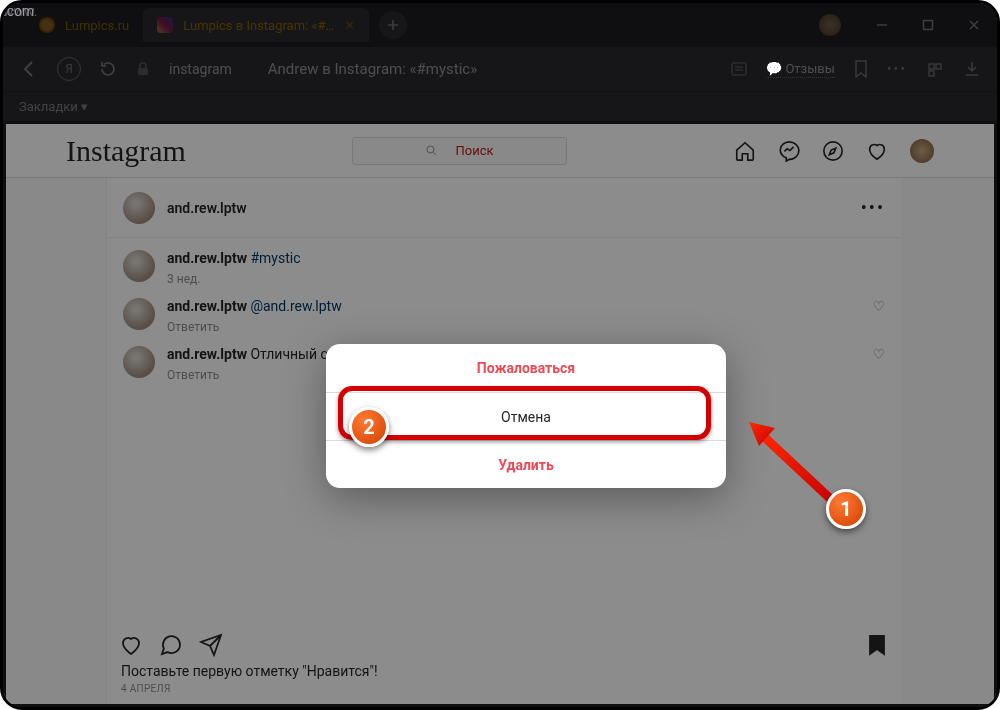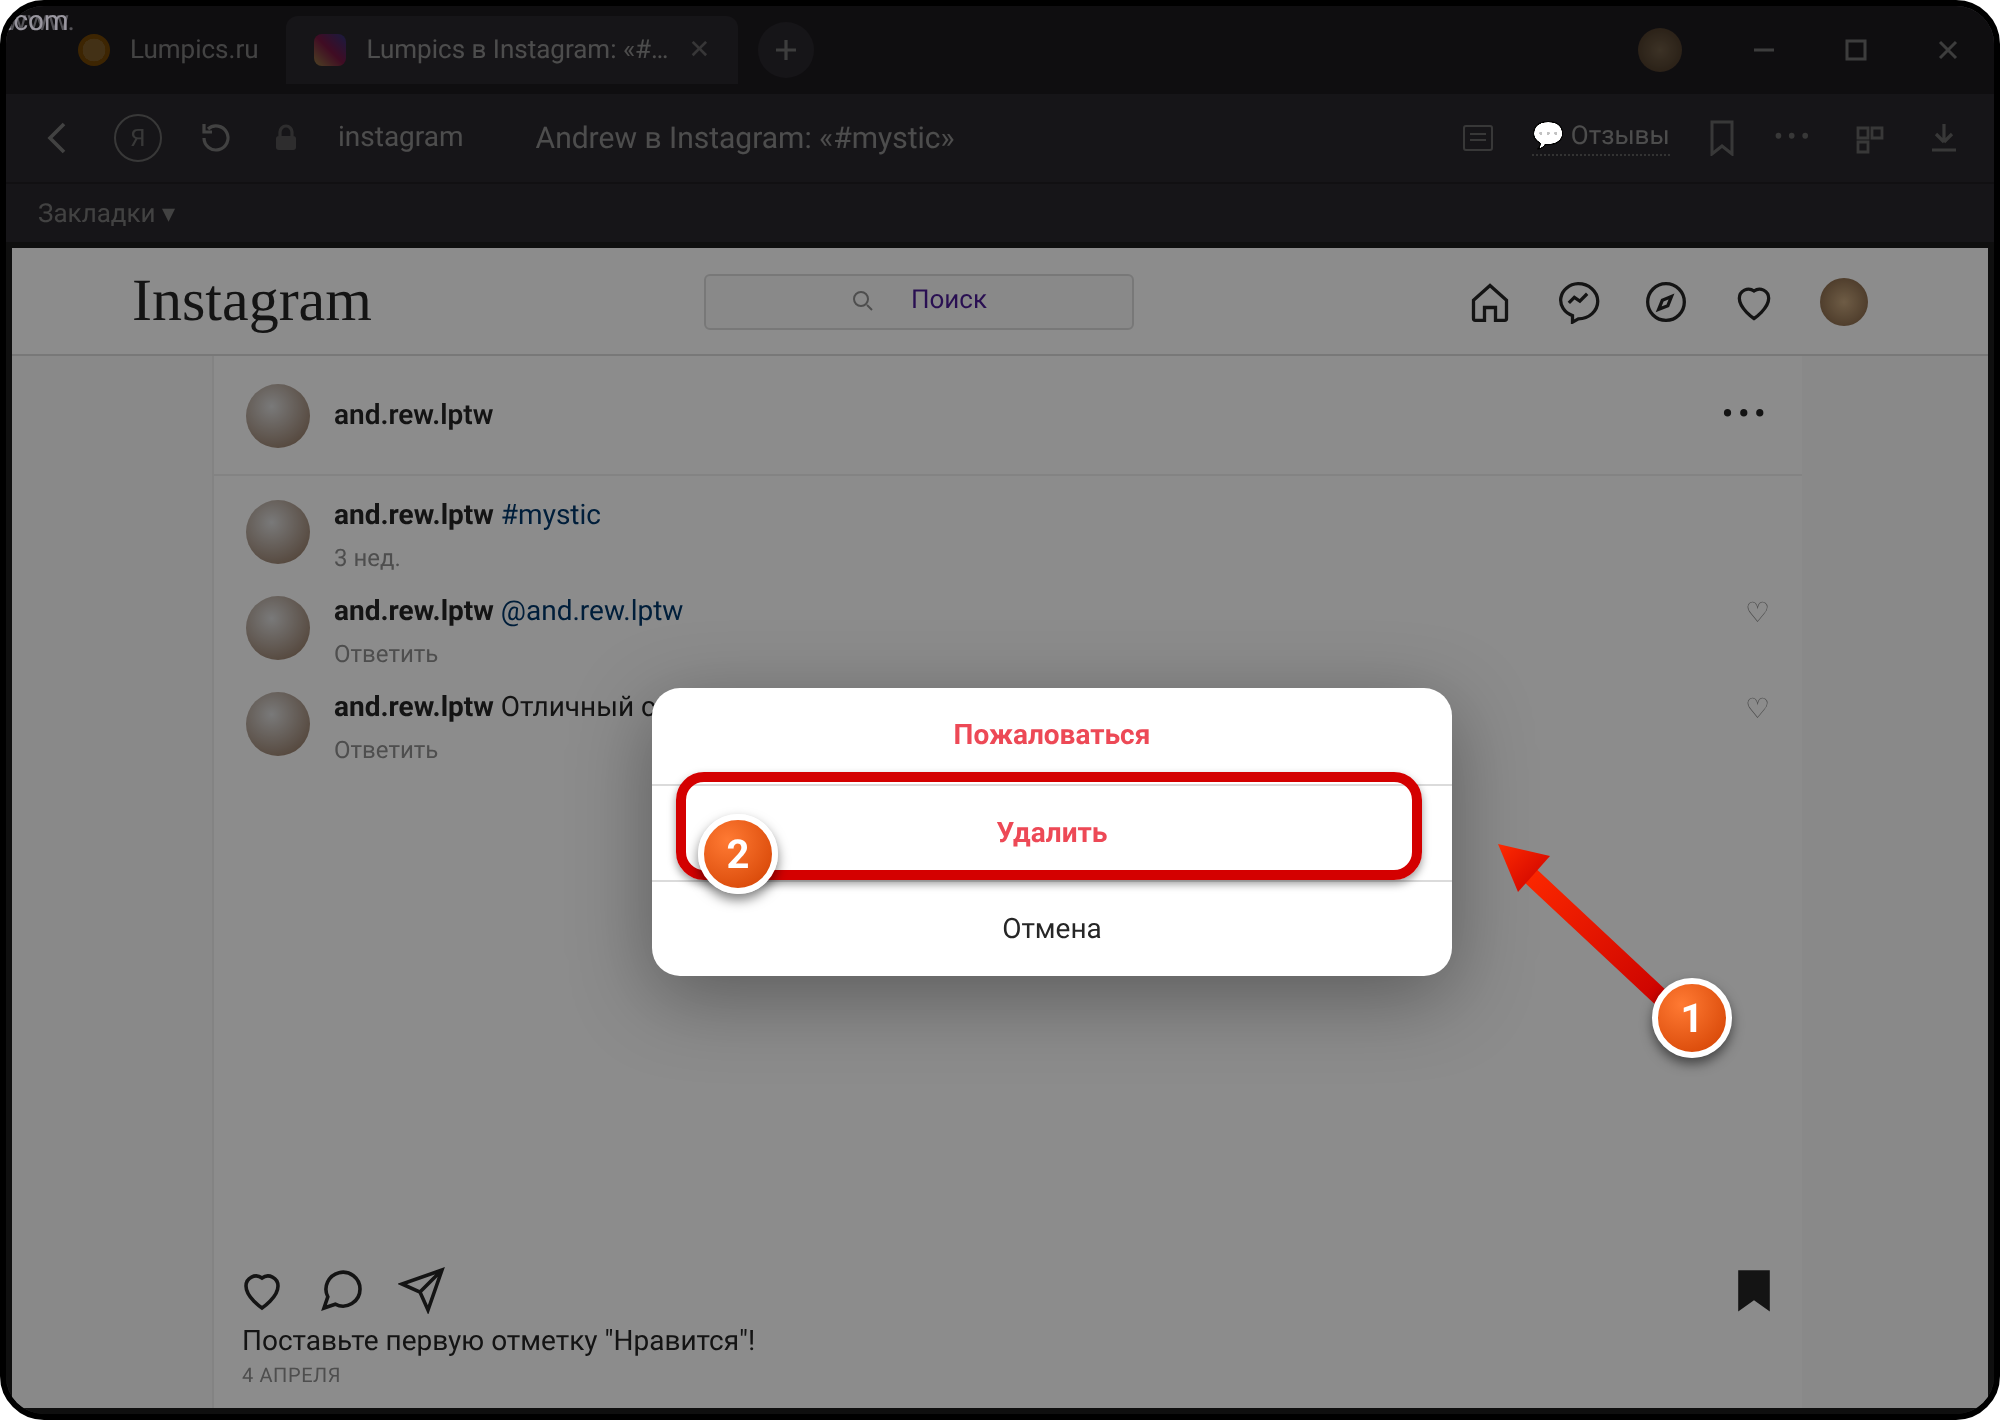--- a/index.html
+++ b/index.html
@@ -1,19 +1,19 @@
 <!DOCTYPE html>
 <html><head>
 <meta charset="utf-8">
 <style>
   *{box-sizing:border-box;margin:0;padding:0;font-family:-apple-system,Segoe UI,Roboto,Helvetica,Arial,sans-serif;}
   html,body{width:1000px;height:710px;overflow:hidden;background:#fff;}
   .shot{position:relative;width:1000px;height:710px;border:3px solid #000;border-radius:22px;overflow:hidden;background:#333;}
   
-  .titlebar{height:44px;background:#343038;display:flex;align-items:center;color:#ffffff;}
+  .titlebar{height:44px;background:#343038;display:flex;align-items:center;color:#eab308;}
   .tab{height:34px;display:flex;align-items:center;padding:0 14px;font-size:13px;gap:10px;position:relative;}
   .tab.inactive{opacity:.85;}
   .tab.active{background:#4b4750;border-radius:6px 6px 0 0;}
   .favicon{width:16px;height:16px;border-radius:50%;}
   .fav-l{background:radial-gradient(circle at 50% 50%,#ffb84d 0 50%,#e98b00 51% 100%);}
   .fav-i{background:linear-gradient(45deg,#feda75,#d62976 50%,#4f5bd5);border-radius:4px;}
   .tab .x{opacity:.6;}
   .newtab{width:28px;height:28px;border-radius:50%;background:#4b4750;display:flex;align-items:center;justify-content:center;margin-left:10px;}
   .tb-spacer{flex:1;}
   .tb-avatar{width:22px;height:22px;border-radius:50%;background:radial-gradient(circle,#c9a87f,#7a5b3f);margin-right:18px;}
@@ -31,21 +31,21 @@
   .addr .spacer{flex:1;}
   .rev{color:#fff;font-size:13px;border-bottom:1px dotted #aaa;padding-bottom:1px;}
   .rev::before{content:"💬 ";filter:grayscale(1) brightness(2);} 
   
   .bm{height:30px;background:#4b4750;color:#ddd;font-size:13px;display:flex;align-items:center;padding:0 16px;border-top:1px solid #3a373f;}
   
   .viewport{position:absolute;left:3px;right:3px;top:121px;bottom:3px;background:#fafafa;}
   
   .ig-nav{height:54px;background:#fff;border-bottom:1px solid #dbdbdb;display:flex;align-items:center;justify-content:space-between;padding:0 60px;}
   .ig-logo{font-family:"Brush Script MT","Segoe Script",cursive;font-size:30px;color:#262626;}
-  .ig-search{width:215px;height:28px;background:#fafafa;border:1px solid #dbdbdb;border-radius:3px;display:flex;align-items:center;justify-content:center;gap:18px;color:#4c1d95;font-size:13px;}
+  .ig-search{width:215px;height:28px;background:#fafafa;border:1px solid #dbdbdb;border-radius:3px;display:flex;align-items:center;justify-content:center;gap:18px;color:#b91c1c;font-size:13px;}
   .ig-icons{display:flex;align-items:center;gap:22px;color:#262626;}
   .ig-icons svg{width:22px;height:22px;stroke:#262626;stroke-width:1.8;fill:none;}
   .ig-avatar{width:24px;height:24px;border-radius:50%;background:radial-gradient(circle,#c9a87f,#7a5b3f);}
   
   .post{position:absolute;left:100px;top:54px;width:795px;bottom:0;display:flex;background:#fff;flex-direction:column;}
   .photo{width:500px;background:radial-gradient(ellipse at 50% 20%,#14222e 0%,#0a141c 40%,#050a0f 100%);position:relative;overflow:hidden;}
   .steam{position:absolute;left:240px;bottom:150px;width:40px;height:120px;background:radial-gradient(ellipse at 50% 80%,rgba(180,200,210,.35),rgba(180,200,210,0) 70%);filter:blur(6px);}
   .cup{position:absolute;left:225px;bottom:55px;width:70px;height:65px;background:#0c1015;border-radius:8px 8px 30px 30px;border:1px solid #1a2833;}
   .cup::after{content:"";position:absolute;right:-18px;top:12px;width:22px;height:28px;border:5px solid #0c1015;border-left:none;border-radius:0 16px 16px 0;}
   .saucer{position:absolute;left:205px;bottom:45px;width:115px;height:16px;background:#0c1015;border-radius:50%;}
@@ -287,22 +287,22 @@
         </div>
         <div class="likeprompt">Поставьте первую отметку "Нравится"!</div>
         <div class="postdate">4 АПРЕЛЯ</div>
       </div>
     </div>
 
     <div class="dim"></div>
 
     <div class="dialog">
       <div class="dlg-item red">Пожаловаться</div>
+      <div class="dlg-item">Отмена</div>
       <div class="dlg-item red">Удалить</div>
-      <div class="dlg-item">Отмена</div>
     </div>
 
     <div class="hilite"></div>
 
     <svg class="arrow" style="left:735px;top:290px;" width="110" height="110">
       <defs>
         <linearGradient id="ag" x1="0" y1="0" x2="1" y2="1">
             <stop offset="0" stop-color="#ff2a00"></stop>
             <stop offset="1" stop-color="#c80000"></stop>
           </linearGradient>

